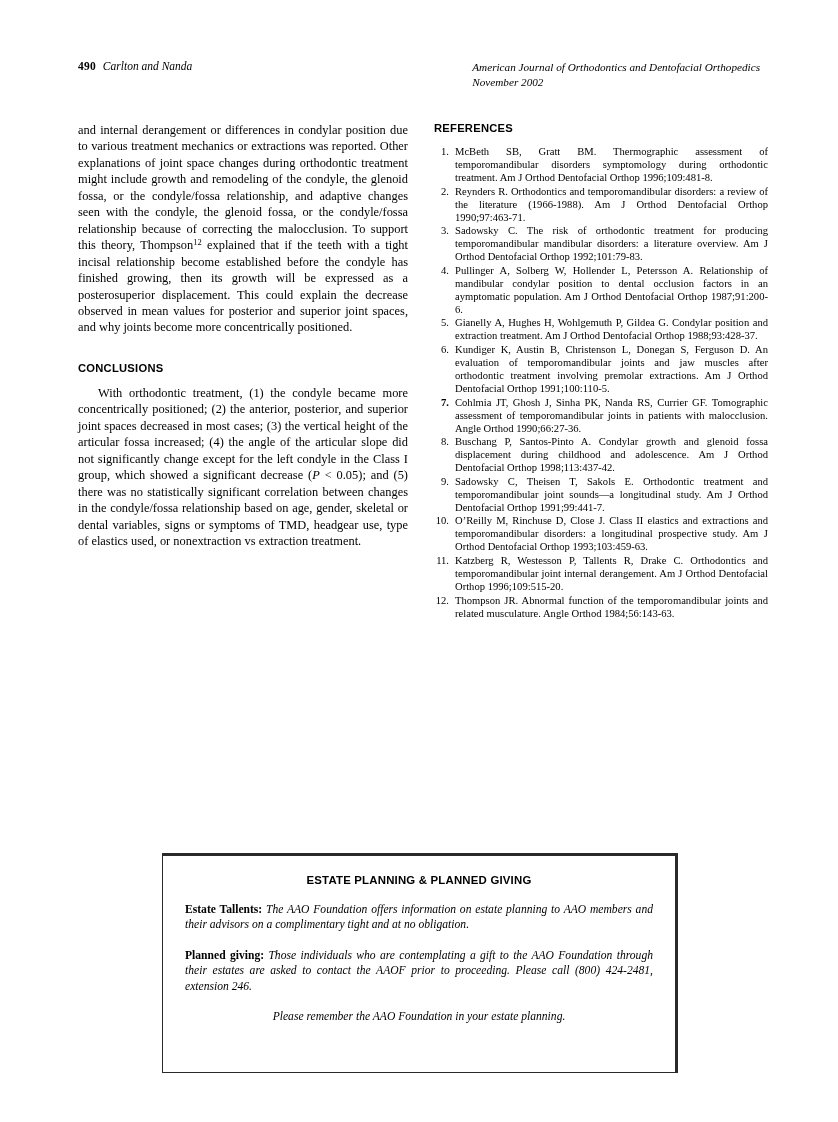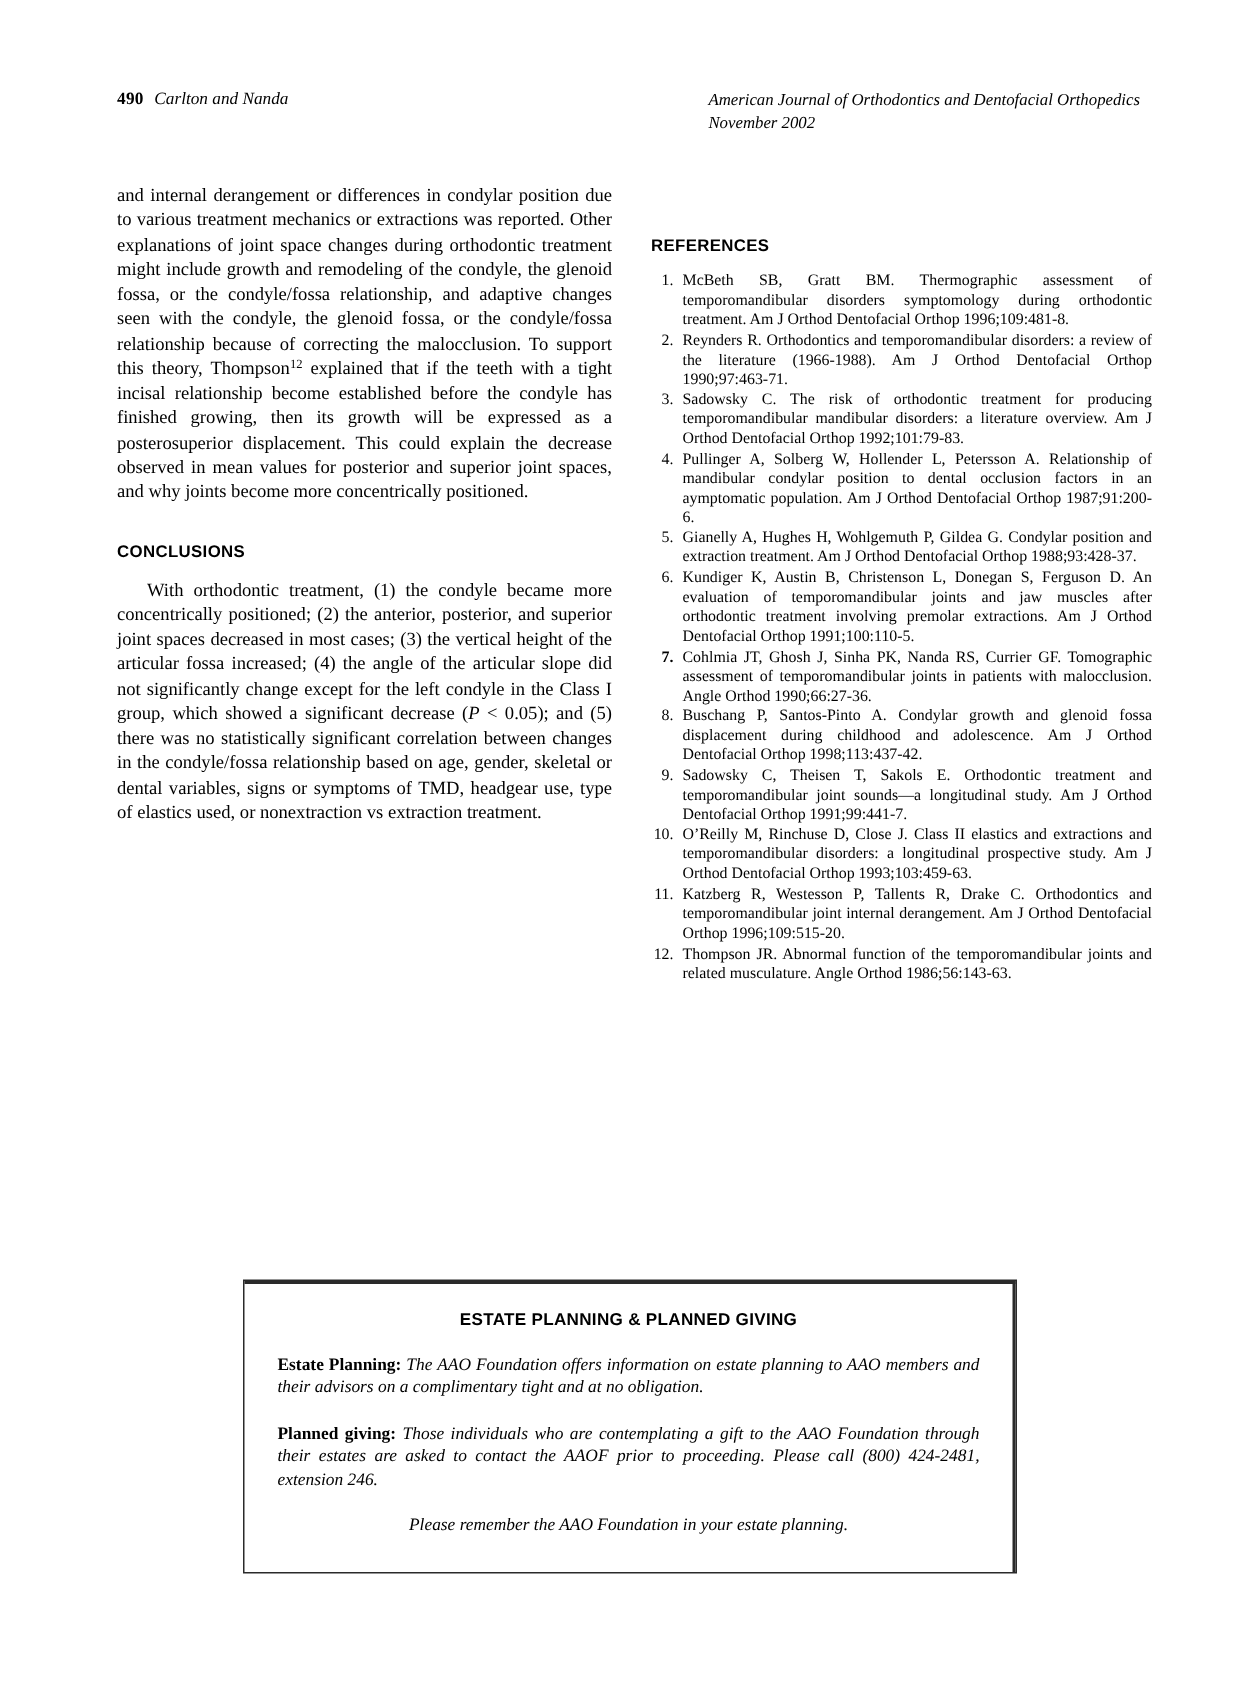--- a/index.html
+++ b/index.html
@@ -58,21 +58,21 @@
     white-space: nowrap;
   }
 
   
   .col {
     position: absolute;
     top: 122px;
     width: 330px;
   }
   .col-left  { left: 78px; }
-  .col-right { left: 434px; width: 334px; margin-top: 36px; }
+  .col-right { left: 434px; width: 334px; }
 
   .body-p {
     font-size: 12.4px;
     line-height: 16.45px;
     text-align: justify;
     text-justify: inter-word;
     margin: 0 0 0 0;
     hyphens: none;
   }
 
@@ -121,21 +121,21 @@
     font-size: 10.6px;
   }
   .ref-num.bold { font-weight: bold; }
 
   
   .adbox {
     position: absolute;
     left: 162px;
     top: 853px;
     width: 516px;
-    height: 196px;
+    height: 220px;
     border: 1px solid #2a2a2a;
     box-sizing: border-box;
     background: #ffffff;
     box-shadow: 0 0 0 0 transparent;
   }
   .adbox-inner {
     position: absolute;
     left: 0; top: 0; right: 0; bottom: 0;
     border-top: 2px solid #2a2a2a;
     border-right: 2px solid #2a2a2a;
@@ -242,31 +242,31 @@
       <li class="ref-item">
         <span class="ref-num">10.</span>
         <span>O’Reilly M, Rinchuse D, Close J. Class II elastics and extractions and temporomandibular disorders: a longitudinal prospective study. Am J Orthod Dentofacial Orthop 1993;103:459-63.</span>
       </li>
       <li class="ref-item">
         <span class="ref-num">11.</span>
         <span>Katzberg R, Westesson P, Tallents R, Drake C. Orthodontics and temporomandibular joint internal derangement. Am J Orthod Dentofacial Orthop 1996;109:515-20.</span>
       </li>
       <li class="ref-item">
         <span class="ref-num">12.</span>
-        <span>Thompson JR. Abnormal function of the temporomandibular joints and related musculature. Angle Orthod 1986;56:143-63.</span>
+        <span>Thompson JR. Abnormal function of the temporomandibular joints and related musculature. Angle Orthod 1984;56:143-63.</span>
       </li>
     </ol>
 
   </div>
 
   <div class="adbox">
     <div class="adbox-inner">
       <div class="ad-title">ESTATE PLANNING &amp; PLANNED GIVING</div>
 
-      <p class="ad-para"><span class="ad-lead">Estate Planning:</span><span> The AAO Foundation offers information on estate planning to AAO members and their advisors on a complimentary tight and at no obligation.</span></p>
+      <p class="ad-para"><span class="ad-lead">Estate Tallents:</span><span> The AAO Foundation offers information on estate planning to AAO members and their advisors on a complimentary tight and at no obligation.</span></p>
 
       <p class="ad-para"><span class="ad-lead">Planned giving:</span><span> Those individuals who are contemplating a gift to the AAO Foundation through their estates are asked to contact the AAOF prior to proceeding. Please call (800) 424-2481, extension 246.</span></p>
 
       <p class="ad-closing">Please remember the AAO Foundation in your estate planning.</p>
     </div>
   </div>
 
 </div>
 
 </body></html>

